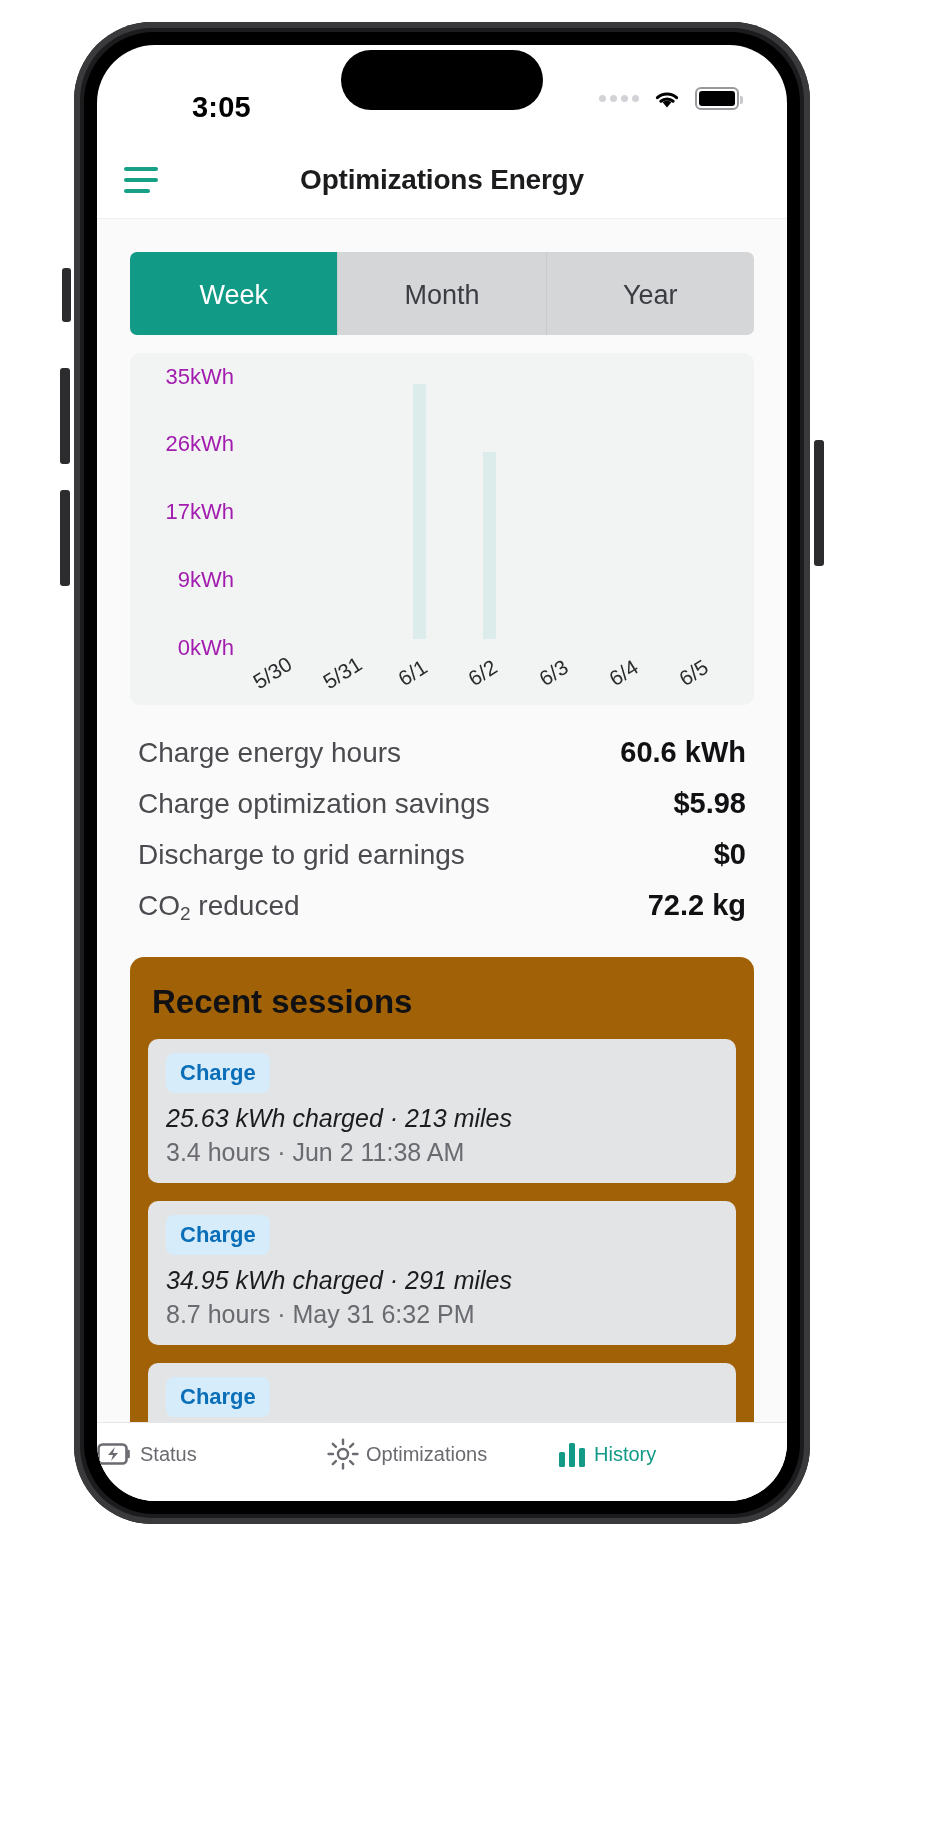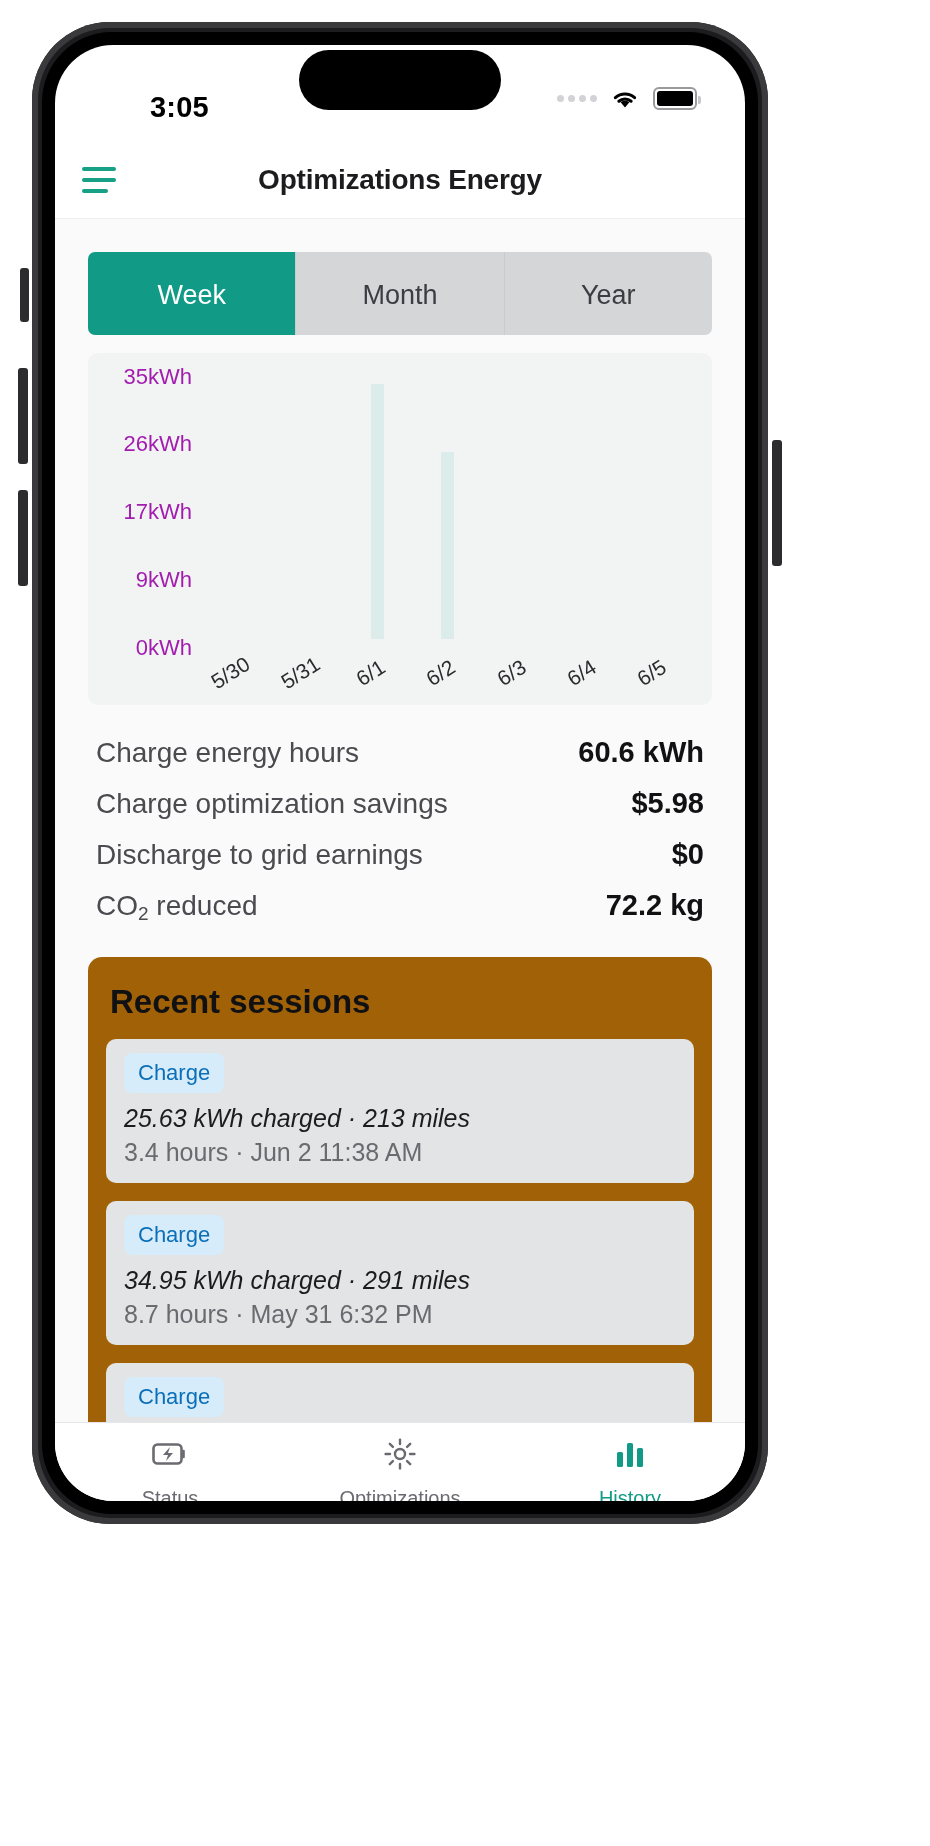--- a/index.html
+++ b/index.html
@@ -8,20 +8,21 @@
     background: #ffffff;
     font-family: "Liberation Sans", sans-serif;
     overflow: hidden;
   }
 
   
   .stage {
     position: relative;
     width: 828px; height: 1846px;
     background: #ffffff;
+    margin-left: 42px;
   }
   .phone-outer {
     position: absolute;
     left: 32px; top: 22px;
     width: 736px; height: 1502px;
     background: #1c1c1e;
     border-radius: 78px;
     box-shadow: 0 0 0 6px #3a3a3c inset;
   }
   .phone-bezel {
@@ -204,41 +205,41 @@
   .session {
     background: #e3e4e5;
     border-radius: 10px;
     padding: 14px 18px 16px 18px;
     margin-bottom: 18px;
   }
   .chip {
     display: inline-block;
     background: #d7ecfa;
     color: #0a6fb8;
-    font-size: 22px; font-weight: normal;
+    font-size: 22px; font-weight: bold;
     padding: 7px 14px;
     border-radius: 8px;
     margin-bottom: 11px;
   }
   .s-main { font-size: 25px; color: #1c1c1e; margin-bottom: 5px; font-style: italic; }
   .s-sub  { font-size: 25px; color: #6a6a70; }
 
   
   .tabbar {
     position: relative;
     height: 120px;
     background: #ffffff;
     border-top: 1px solid #e6e6e8;
     display: flex;
     align-items: flex-start;
     padding-top: 14px;
   }
   .tab {
     flex: 1;
-    display: flex; flex-direction: column; align-items: center; gap: 16px;
+    display: flex; flex-direction: row; align-items: center; gap: 7px;
     cursor: pointer;
     text-align: center;
   }
   .tab-label { font-size: 20px; color: #6a6a70; }
   .tab.active .tab-label { color: #119a86; }
   .tab-ico { height: 34px; display: flex; align-items: center; }
 </style>
 </head>
 <body>
 

